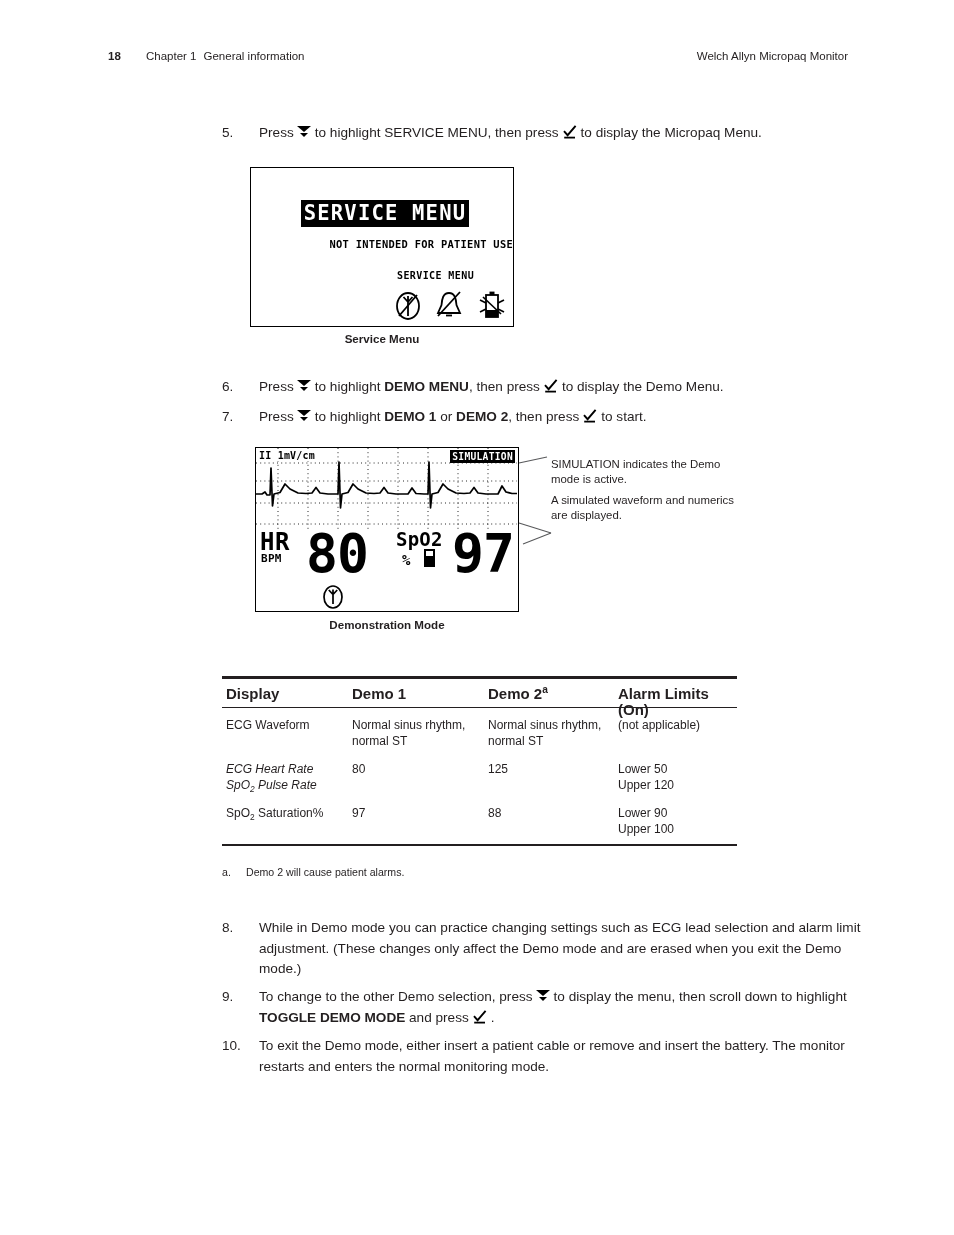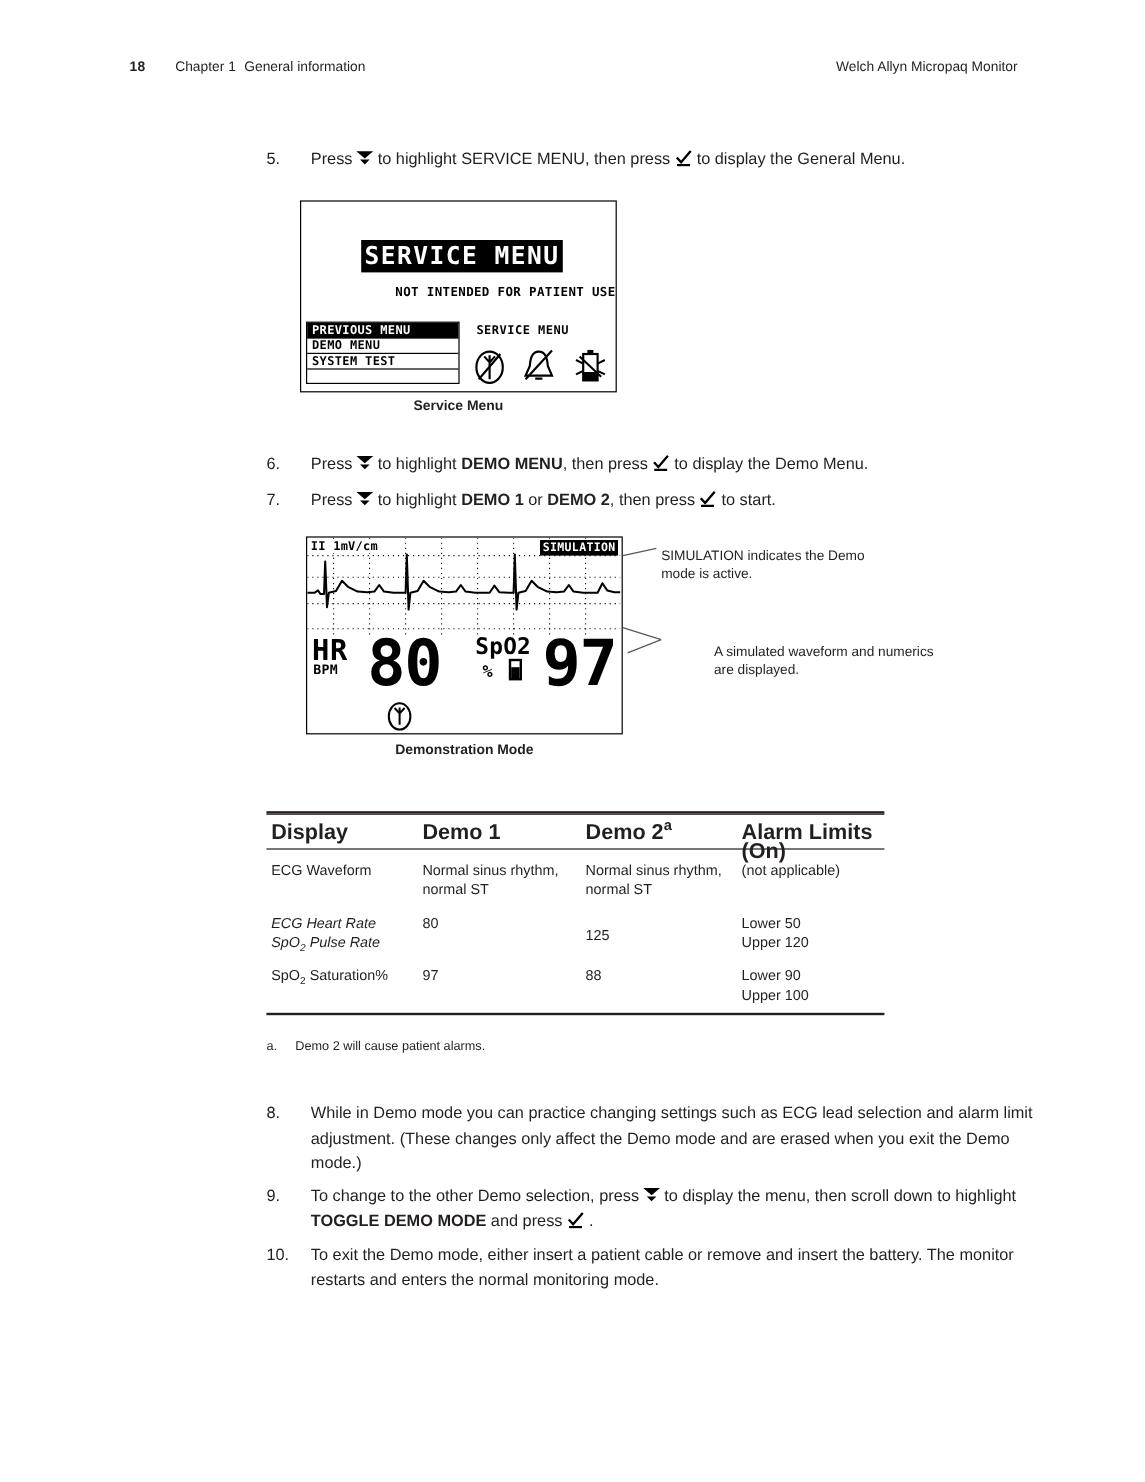--- a/index.html
+++ b/index.html
@@ -134,21 +134,21 @@
   #demo-table { position:absolute; left:222px; top:676px; width:515px; }
   #demo-table .rule-top { height:1.6px; background:#231f20; }
   #demo-table .rule-mid { height:1.5px; background:#231f20; }
   #demo-table .rule-thin { height:1px; background:#231f20; }
   #demo-table .rule-bot { height:1.6px; background:#231f20; }
   .tbl-title {
     text-align:center; font-weight:bold; font-size:12.2px; color:#231f20;
     padding:6px 0 6px 0;
   }
   .tbl-row { position:relative; font-size:12px; color:#231f20; line-height:15.5px; }
-  .tbl-row.head { font-weight:bold; font-size:18px; }
+  .tbl-row.head { font-weight:bold; font-size:15px; }
   .tbl-row .c { position:absolute; top:0; }
   .tbl-row .c0 { left:4px;   width:125px; }
   .tbl-row .c1 { left:130px; width:135px; }
   .tbl-row .c2 { left:266px; width:130px; }
   .tbl-row .c3 { left:396px; width:120px; }
   sup { font-size:0.68em; vertical-align: super; line-height:0; }
   sub { font-size:0.70em; vertical-align: sub;  line-height:0; }
   #footnote {
     position:absolute; left:222px; top:866px; font-size:10.6px; color:#231f20;
   }
@@ -162,33 +162,27 @@
   <span class="pgnum">18</span>
   <span class="chap"><span>Chapter 1</span><span class="sep"></span><span>General information</span></span>
   <span class="prod">Welch Allyn Micropaq Monitor</span>
 </div>
 
 <div class="step" id="step-5" style="left:222px; top:123px; width:640px;">
   <span class="num">5.</span>
   <span class="body"><span>Press</span><span class="ic-down"></span><span>to highlight SERVICE MENU, then press</span><span class="ic-check"><svg width="16" height="14" viewBox="0 0 16 14">
           <path d="M2 6.2 L5.6 10.2 L13.6 0.8" stroke="#000" stroke-width="1.9" fill="none"></path>
           <path d="M2.2 12.6 H13.0" stroke="#000" stroke-width="1.8" fill="none"></path>
-        </svg></span><span>to display the General Menu.</span></span>
+        </svg></span><span>to display the Micropaq Menu.</span></span>
 </div>
 
 <div class="lcd" id="lcd-service">
   <div class="sm-title">SERVICE MENU</div>
   <div class="sm-sub">NOT INTENDED FOR PATIENT USE</div>
 
-  <div class="sm-list">
-    <div class="row sel">PREVIOUS MENU</div>
-    <div class="row">DEMO MENU</div>
-    <div class="row">SYSTEM TEST</div>
-    <div class="row blank"></div>
-  </div>
 
   <div class="sm-right">SERVICE MENU</div>
 
   <div class="sm-icons">
     
     <span>
       <svg width="30" height="38" viewBox="0 0 30 38" style="left:0;">
         <ellipse cx="15" cy="20" rx="11" ry="13" stroke="#000" stroke-width="1.8" fill="none"></ellipse>
         <path d="M15 10 L15 30 M15 16 L10.5 11 M15 16 L19.5 11" stroke="#000" stroke-width="1.8" fill="none"></path>
         <path d="M6 30 L24 9" stroke="#000" stroke-width="1.8" fill="none"></path>
@@ -290,21 +284,21 @@
   </span>
 </div>
 <div class="caption" style="left:255px; top:618px; width:264px;">Demonstration Mode</div>
 
 <svg id="callout-lines" viewBox="0 0 180 130">
   <path d="M19 18 L47 12" stroke="#58595b" stroke-width="1.1" fill="none"></path>
   <path d="M19 78 L51 88" stroke="#58595b" stroke-width="1.1" fill="none"></path>
   <path d="M23 99 L51 88" stroke="#58595b" stroke-width="1.1" fill="none"></path>
 </svg>
 <div class="callout" style="left:551px; top:457px; width:180px;">SIMULATION indicates the Demo mode is active.</div>
-<div class="callout" style="left:551px; top:537px; width:185px;margin-left:44px;">A simulated waveform and numerics are displayed.</div>
+<div class="callout" style="left:551px; top:493px; width:185px;">A simulated waveform and numerics are displayed.</div>
 
 <div id="demo-table">
   <div class="rule-top"></div>
   <div class="rule-mid"></div>
 
   <div class="tbl-row head" style="height:28px; padding-top:7px;">
     <span class="c c0" style="top:7px;">Display</span>
     <span class="c c1" style="top:7px;">Demo 1</span>
     <span class="c c2" style="top:7px;"><span>Demo 2</span><sup>a</sup></span>
     <span class="c c3" style="top:7px;">Alarm Limits (On)</span>
@@ -317,21 +311,21 @@
     <span class="c c2" style="top:10px;">Normal sinus rhythm, normal ST</span>
     <span class="c c3" style="top:10px;">(not applicable)</span>
   </div>
 
   <div class="tbl-row" style="height:44px;">
     <span class="c c0" style="top:9px;font-style:italic;">
       <span>ECG Heart Rate</span><br>
       <span>SpO<sub>2</sub> Pulse Rate</span>
     </span>
     <span class="c c1" style="top:9px;">80</span>
-    <span class="c c2" style="top:9px;margin-top:10px;">125</span>
+    <span class="c c2" style="top:9px;">125</span>
     <span class="c c3" style="top:9px;">
       <span>Lower 50</span><br>
       <span>Upper 120</span>
     </span>
   </div>
 
   <div class="tbl-row" style="height:47px;">
     <span class="c c0" style="top:9px;">SpO<sub>2</sub> Saturation%</span>
     <span class="c c1" style="top:9px;">97</span>
     <span class="c c2" style="top:9px;">88</span>

